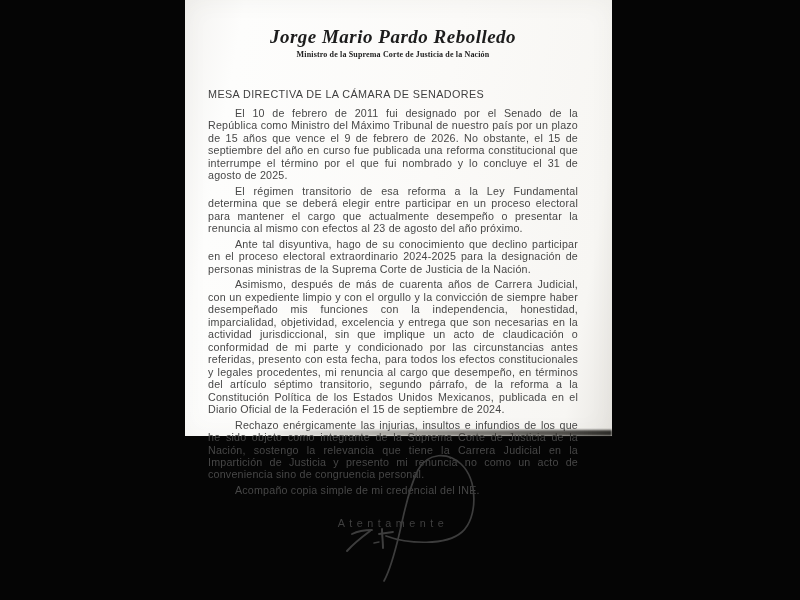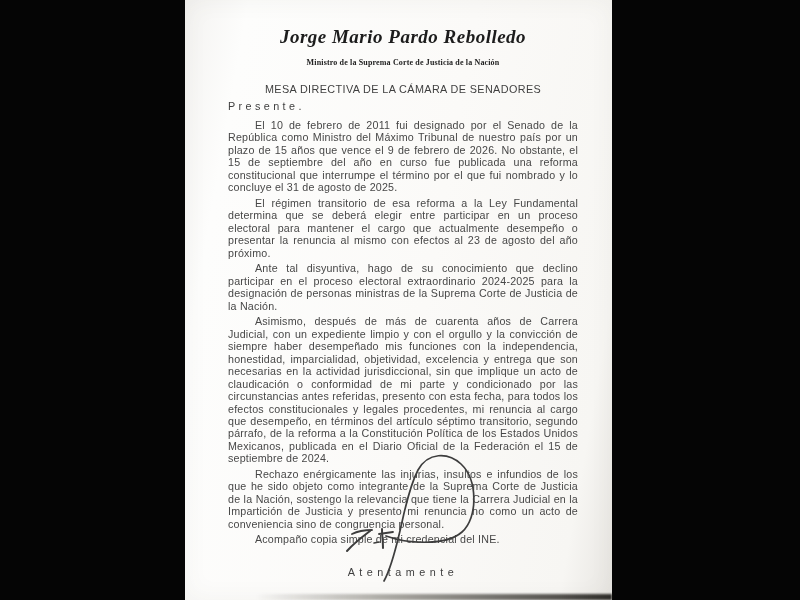--- a/index.html
+++ b/index.html
@@ -10,53 +10,52 @@
     overflow: hidden;
   }
   .stage {
     position: relative;
     width: 800px; height: 600px;
     background: #050505;
   }
   .page {
     position: absolute;
     left: 185px; top: 0;
-    width: 427px; height: 600px;
+    width: 427px; height: 436px;
     background: linear-gradient(100deg, #f4f3f1 0%, #fdfdfc 12%, #fbfaf8 55%, #f7f6f3 90%, #e9e7e3 99%);
     box-shadow: inset 0 0 24px rgba(90,85,75,0.06);
     color: #454545;
     box-sizing: border-box;
-    padding: 0 34px 0 43px;
+    padding: 0 34px 0 23px;
   }
   .letterhead { text-align: center; padding-top: 26px; }
   .name {
     font-family: "Liberation Serif", serif;
     font-style: italic;
     font-weight: bold;
     font-size: 19px;
     line-height: 22px;
     color: #1c1c1c;
     letter-spacing: 0.5px;
   }
   .role {
     font-family: "Liberation Serif", serif;
     font-weight: bold;
     font-size: 8px;
     line-height: 11px;
-    margin-top: 9px;
+    margin-top: 1px;
     color: #222;
     letter-spacing: 0.15px;
   }
   .recipient {
-    margin-top: 15px;
+    margin-top: 28px;
     font-size: 10.8px;
     line-height: 13px;
     letter-spacing: 0.4px;
     color: #3f3f3f;
-    text-align: center;
   }
   .presente {
     margin-top: 4px;
     font-size: 10.8px;
     line-height: 13px;
     letter-spacing: 3.4px;
     color: #3f3f3f;
   }
   .body { margin-top: 6px; }
   .body p {
@@ -109,21 +108,20 @@
 
 <div class="stage">
   <div class="page">
 
     <div class="letterhead">
       <div class="name">Jorge Mario Pardo Rebolledo</div>
       <div class="role">Ministro de la Suprema Corte de Justicia de la Nación</div>
     </div>
 
     <div class="recipient">MESA DIRECTIVA DE LA CÁMARA DE SENADORES</div>
-    <div class="presente">Presente.</div>
 
     <div class="body">
       <p>El 10 de febrero de 2011 fui designado por el Senado de la República como Ministro del Máximo Tribunal de nuestro país por un plazo de 15 años que vence el 9 de febrero de 2026.  No obstante, el 15 de septiembre del año en curso fue publicada una reforma constitucional que interrumpe el término por el que fui nombrado y lo concluye el 31 de agosto de 2025.</p>
       <p>El régimen transitorio de esa reforma a la Ley Fundamental determina que se deberá elegir entre participar en un proceso electoral para mantener el cargo que actualmente desempeño o presentar la renuncia al mismo con efectos al 23 de agosto del año próximo.</p>
       <p>Ante tal disyuntiva, hago de su conocimiento que declino participar en el proceso electoral extraordinario 2024-2025 para la designación de personas ministras de la Suprema Corte de Justicia de la Nación.</p>
       <p>Asimismo, después de más de cuarenta años de Carrera Judicial, con un expediente limpio y con el orgullo y la convicción de siempre haber desempeñado mis funciones con la independencia, honestidad, imparcialidad, objetividad, excelencia y entrega que son necesarias en la actividad jurisdiccional, sin que implique un acto de claudicación o conformidad de mi parte y condicionado por las circunstancias antes referidas, presento con esta fecha, para todos los efectos constitucionales y legales procedentes, mi renuncia al cargo que desempeño, en términos del artículo séptimo transitorio, segundo párrafo, de la reforma a la Constitución Política de los Estados Unidos Mexicanos, publicada en el Diario Oficial de la Federación el 15 de septiembre de 2024.</p>
       <p>Rechazo enérgicamente las injurias, insultos e infundios de los que he sido objeto como integrante de la Suprema Corte de Justicia de la Nación, sostengo la relevancia que tiene la Carrera Judicial en la Impartición de Justicia y presento mi renuncia no como un acto de conveniencia sino de congruencia personal.</p>
       <p>Acompaño copia simple de mi credencial del INE.</p>
     </div>
 

